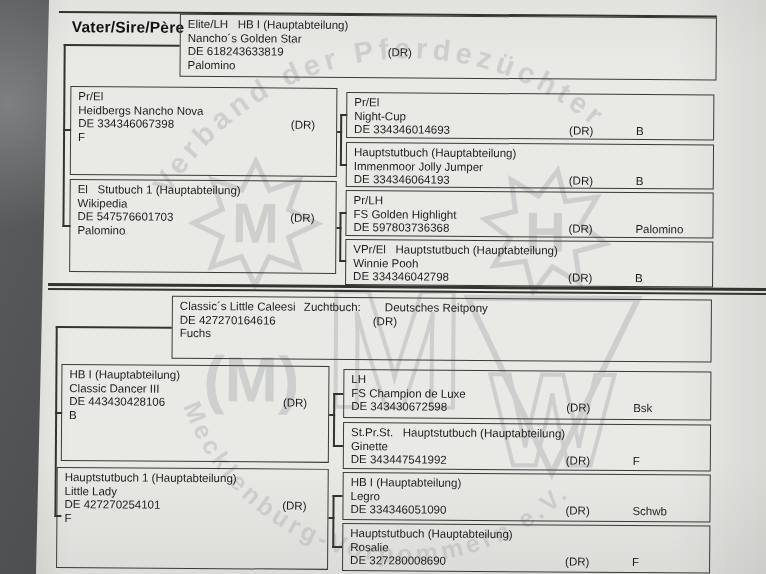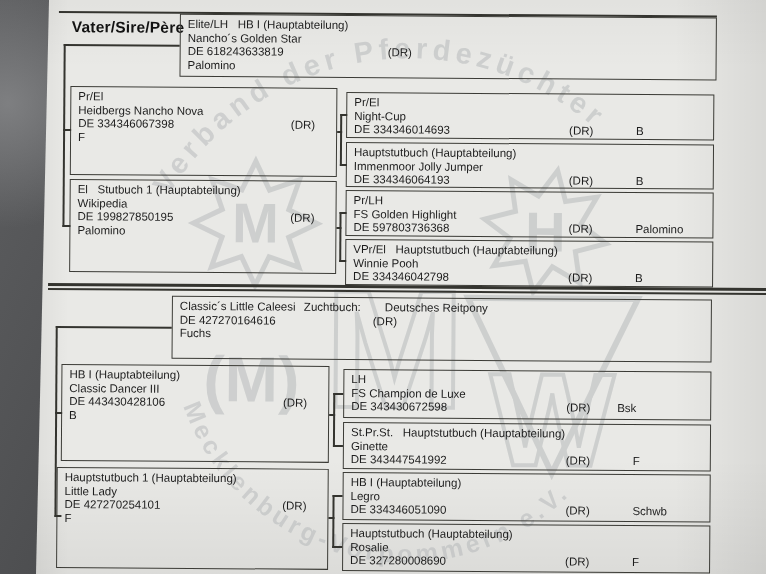--- a/index.html
+++ b/index.html
@@ -76,21 +76,21 @@
       <div class="pbox" style="left:69px;top:86px;width:267px;height:89px">
         <div class="l">Pr/El</div>
         <div class="l">Heidbergs Nancho Nova</div>
         <div class="l"><span>DE 334346067398</span><span class="dr-r">(DR)</span></div>
         <div class="l">F</div>
       </div>
 
       <div class="pbox" style="left:69px;top:179px;width:267px;height:93px">
         <div class="l">El&nbsp;&nbsp; Stutbuch 1 (Hauptabteilung)</div>
         <div class="l">Wikipedia</div>
-        <div class="l"><span>DE 199827850195</span><span class="dr-r">(DR)</span></div>
+        <div class="l"><span>DE 547576601703</span><span class="dr-r">(DR)</span></div>
         <div class="l">Palomino</div>
       </div>
 
       <div class="pbox" style="left:345px;top:90px;width:368px;height:46px">
         <div class="l">Pr/El</div>
         <div class="l">Night-Cup</div>
         <div class="l"><span>DE 334346014693</span><span class="dr" style="left:215px">(DR)</span><span class="grade" style="left:282px">B</span></div>
       </div>
       <div class="pbox" style="left:345px;top:140px;width:368px;height:45px">
         <div class="l">Hauptstutbuch (Hauptabteilung)</div>
@@ -128,21 +128,21 @@
       <div class="pbox" style="left:58px;top:467px;width:272px;height:101px">
         <div class="l">Hauptstutbuch 1 (Hauptabteilung)</div>
         <div class="l">Little Lady</div>
         <div class="l"><span>DE 427270254101</span><span class="dr-r">(DR)</span></div>
         <div class="l">F</div>
       </div>
 
       <div class="pbox" style="left:344px;top:367px;width:368px;height:49px">
         <div class="l">LH</div>
         <div class="l">FS Champion de Luxe</div>
-        <div class="l"><span>DE 343430672598</span><span class="dr" style="left:215px">(DR)</span><span class="grade" style="left:266px">Bsk</span></div>
+        <div class="l"><span>DE 343430672598</span><span class="dr" style="left:215px">(DR)</span><span class="grade" style="left:282px">Bsk</span></div>
       </div>
       <div class="pbox" style="left:344px;top:420px;width:368px;height:47px">
         <div class="l">St.Pr.St.&nbsp;&nbsp; Hauptstutbuch (Hauptabteilung)</div>
         <div class="l">Ginette</div>
         <div class="l"><span>DE 343447541992</span><span class="dr" style="left:215px">(DR)</span><span class="grade" style="left:282px">F</span></div>
       </div>
       <div class="pbox" style="left:344px;top:470px;width:368px;height:48px">
         <div class="l">HB I (Hauptabteilung)</div>
         <div class="l">Legro</div>
         <div class="l"><span>DE 334346051090</span><span class="dr" style="left:215px">(DR)</span><span class="grade" style="left:282px">Schwb</span></div>

